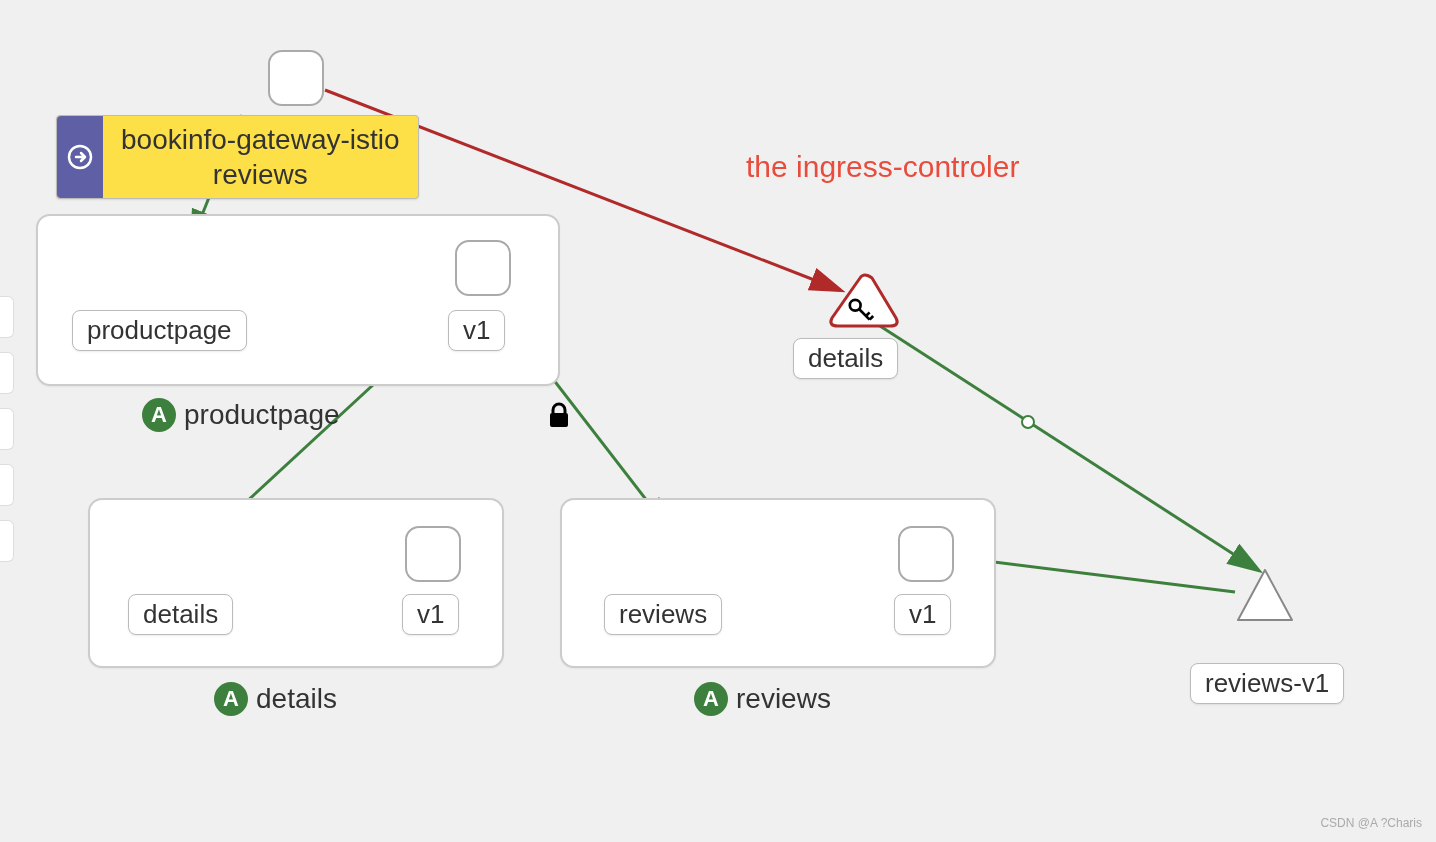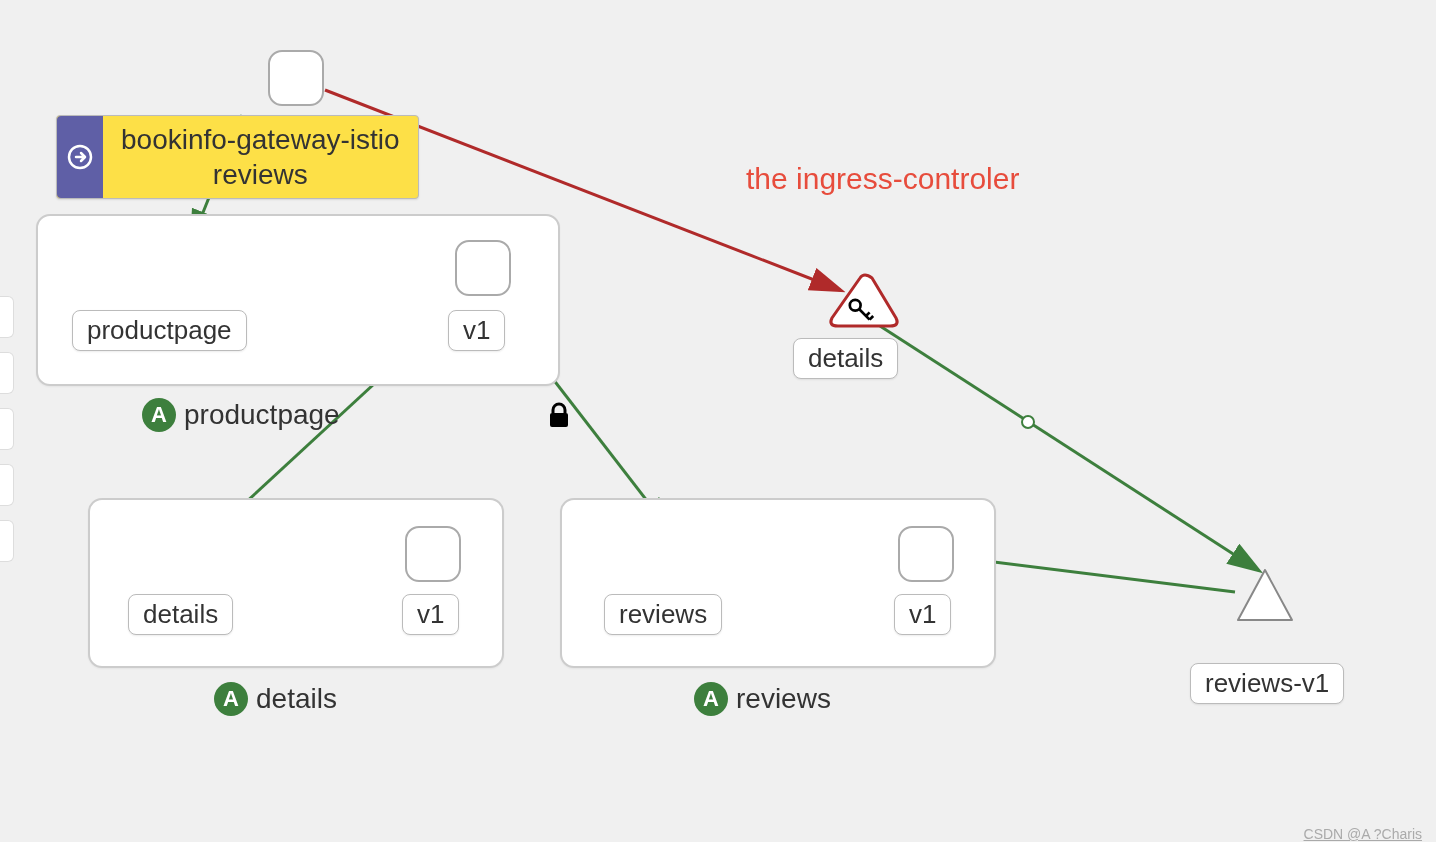--- a/index.html
+++ b/index.html
@@ -97,24 +97,23 @@
   .gateway-text {
     padding: 6px 18px;
     font-size: 28px;
     text-align: center;
     line-height: 1.25;
     color: #333;
   }
   .watermark {
     position: absolute;
     right: 14px;
-    bottom: 0;
-    font-size: 14px;
+    bottom: 12px;
+    font-size: 12px;
     color: #aaa;
-    text-decoration: underline;
   }
   
   .nub {
     position: absolute;
     left: 0;
     width: 14px;
     height: 42px;
     background: #fff;
     border: 1px solid #ddd;
     border-left: none;
@@ -233,15 +232,15 @@
 <div class="chip" style="left:894px; top:594px;">v1</div>
 <div class="panel-label" style="left:694px; top:682px;">
   <div class="badge">A</div>
   <span>reviews</span>
 </div>
 
 <div class="chip" style="left:793px; top:338px;">details</div>
 
 <div class="chip" style="left:1190px; top:663px;">reviews-v1</div>
 
-<div class="annotation" style="left:746px; top:162px;">the ingress-controler</div>
+<div class="annotation" style="left:746px; top:150px;">the ingress-controler</div>
 
 <div class="watermark">CSDN @A ?Charis</div>
 
 </body></html>

